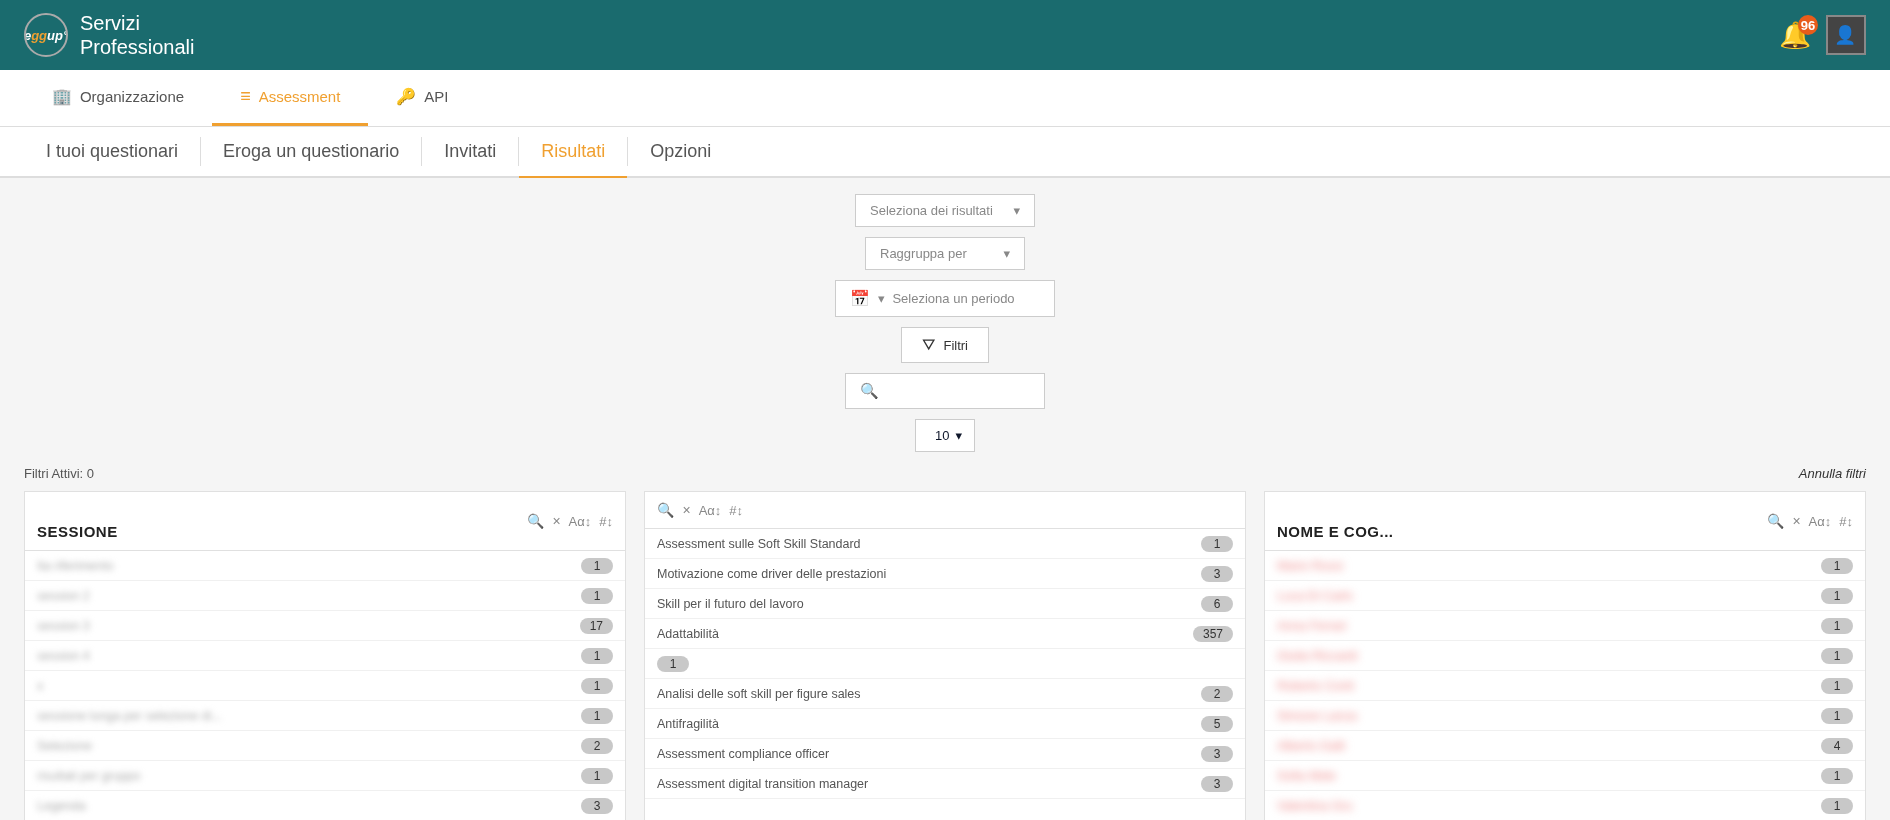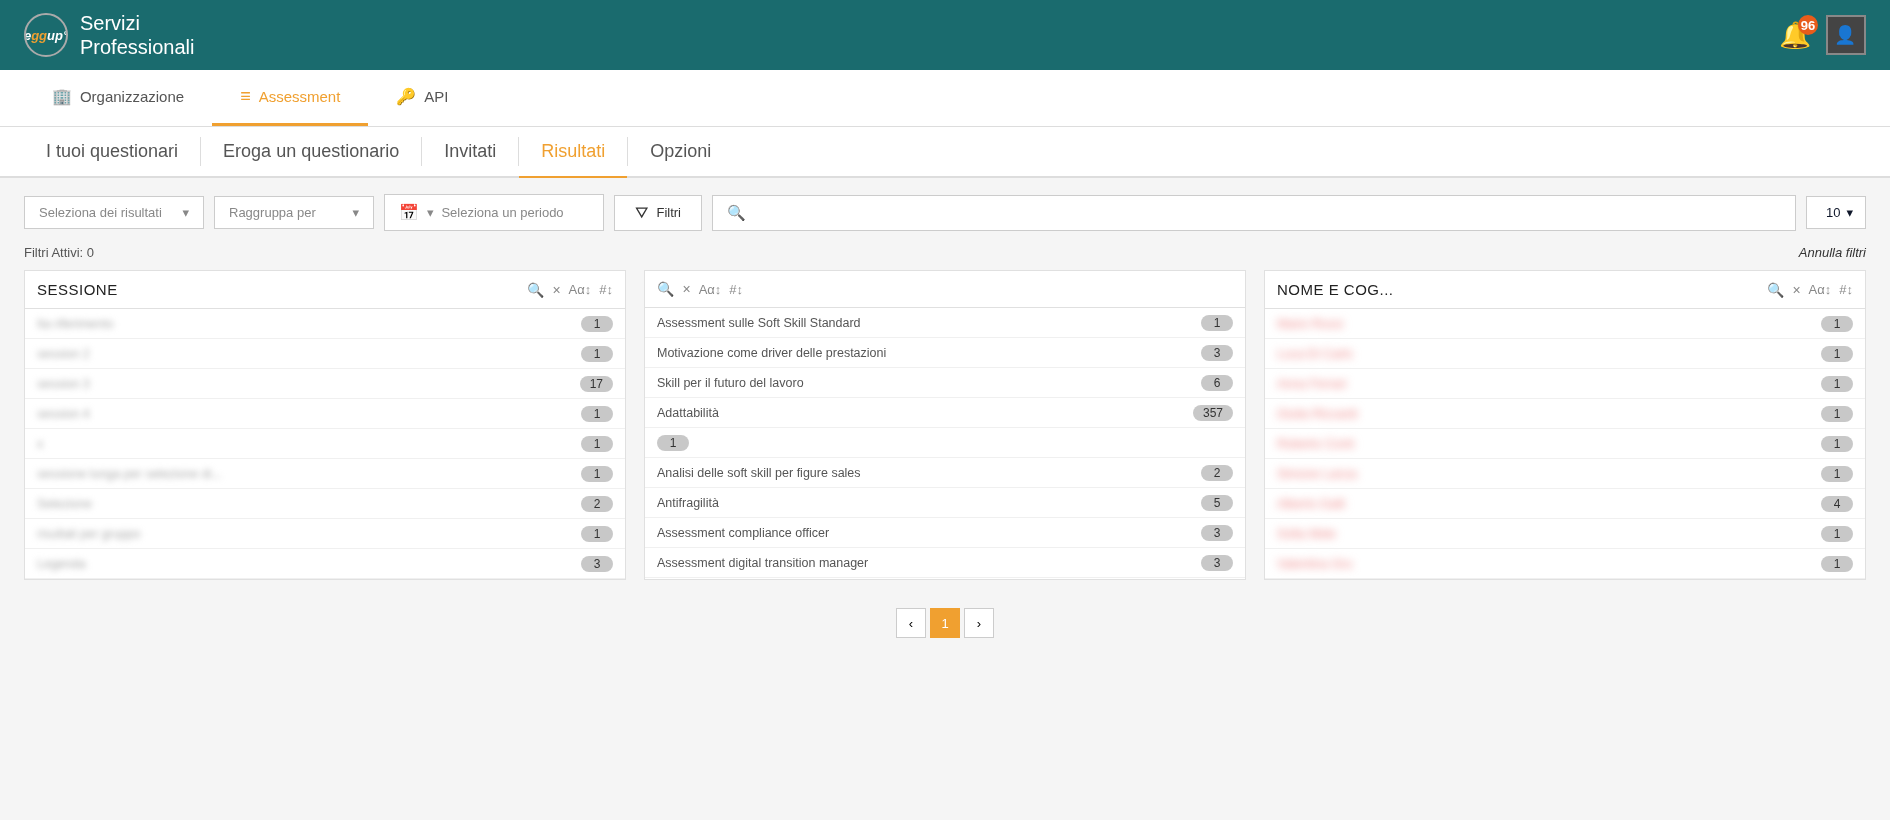--- a/index.html
+++ b/index.html
@@ -124,20 +124,21 @@
       margin: 10px 0;
     }
 
     
     .toolbar {
       padding: 16px 24px 8px;
       display: flex;
       align-items: center;
       gap: 10px;
       background: #f5f5f5;
+      flex-direction: column;
     }
     .toolbar-select {
       padding: 8px 14px;
       border: 1px solid #ccc;
       background: white;
       font-size: 13px;
       cursor: pointer;
       display: flex;
       align-items: center;
       gap: 8px;
@@ -228,25 +229,26 @@
     }
 
     .col-header {
       padding: 10px 12px;
       display: flex;
       align-items: center;
       gap: 8px;
       border-bottom: 1px solid #e0e0e0;
     }
     .col-title {
-      font-weight: 400;
+      font-weight: 700;
       font-size: 15px;
       color: #222;
       letter-spacing: 0.5px;
       flex: 1;
+      margin-top: 21px;
     }
     .col-icon {
       color: #888;
       font-size: 14px;
       cursor: pointer;
     }
     .col-icon.sort { font-size: 13px; }
 
     .col-row {
       display: flex;

